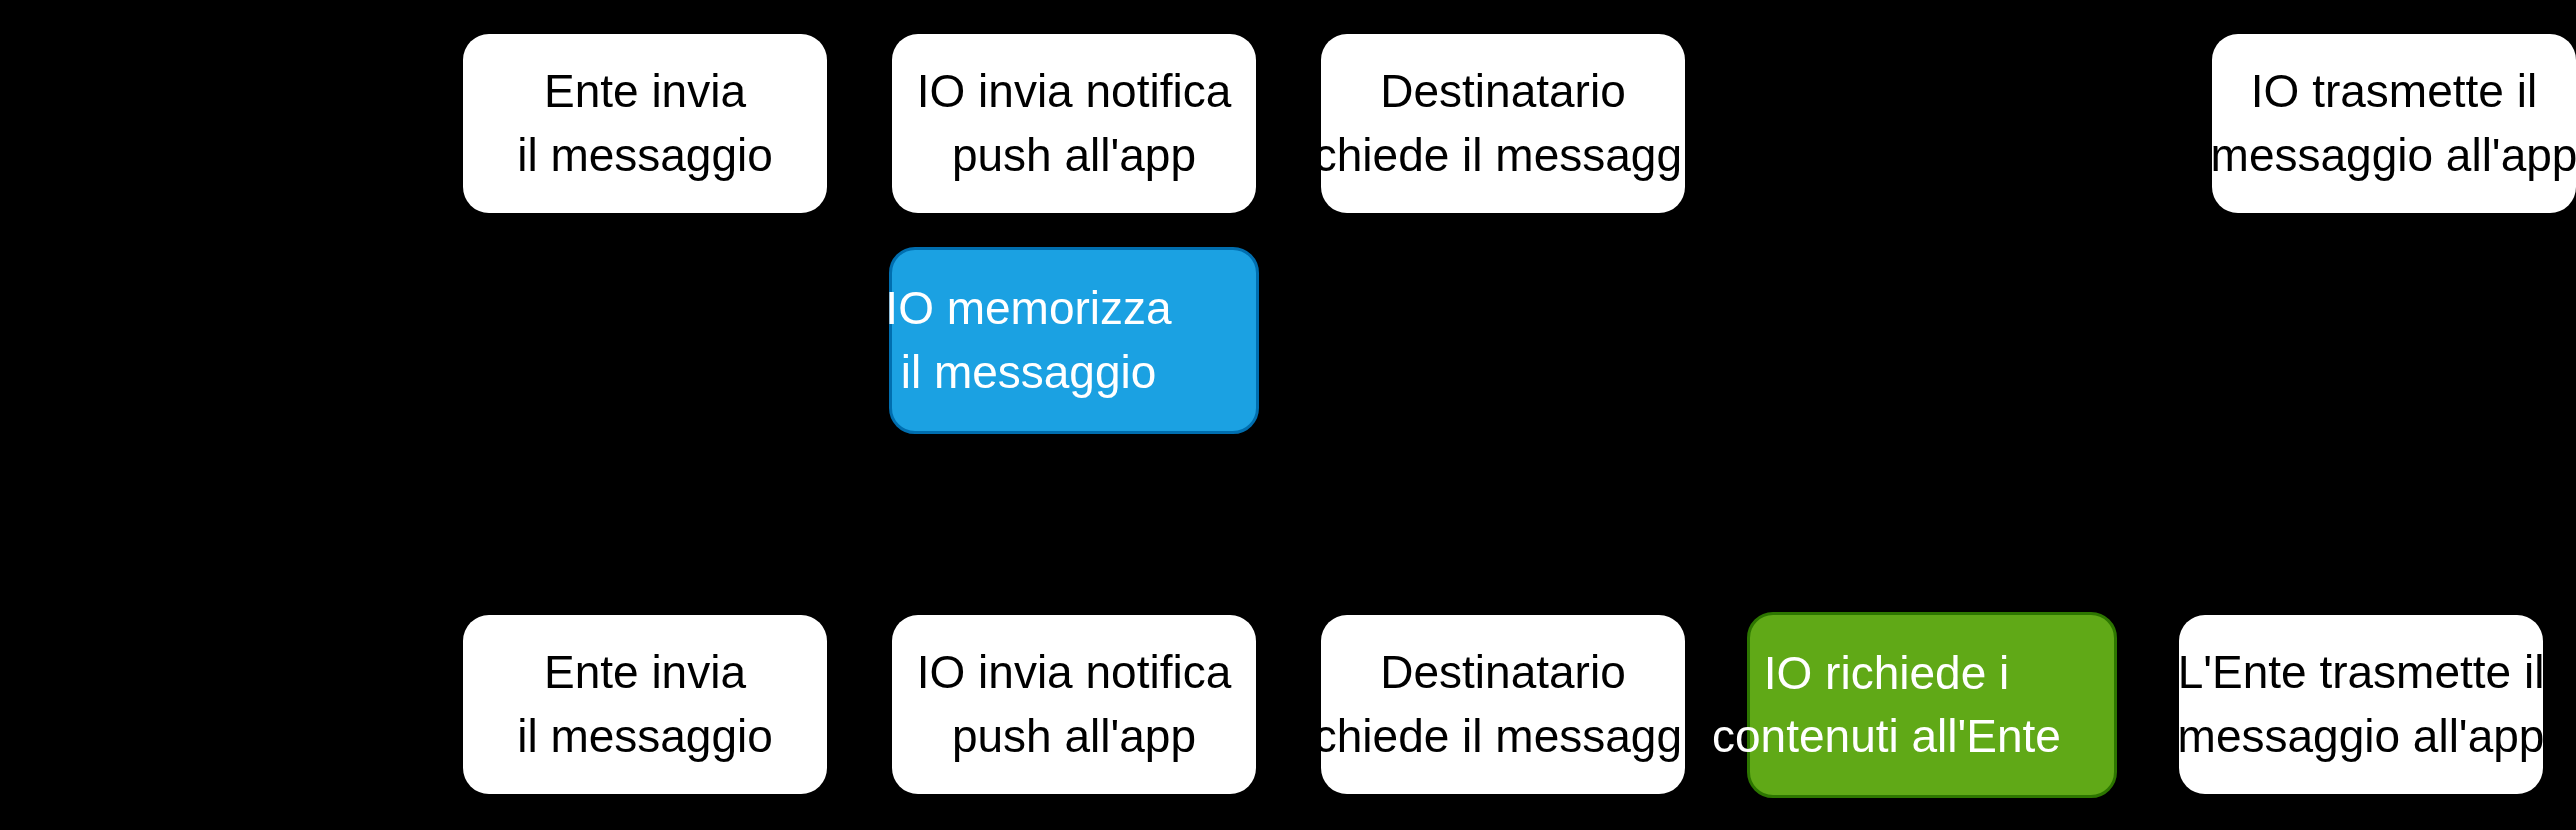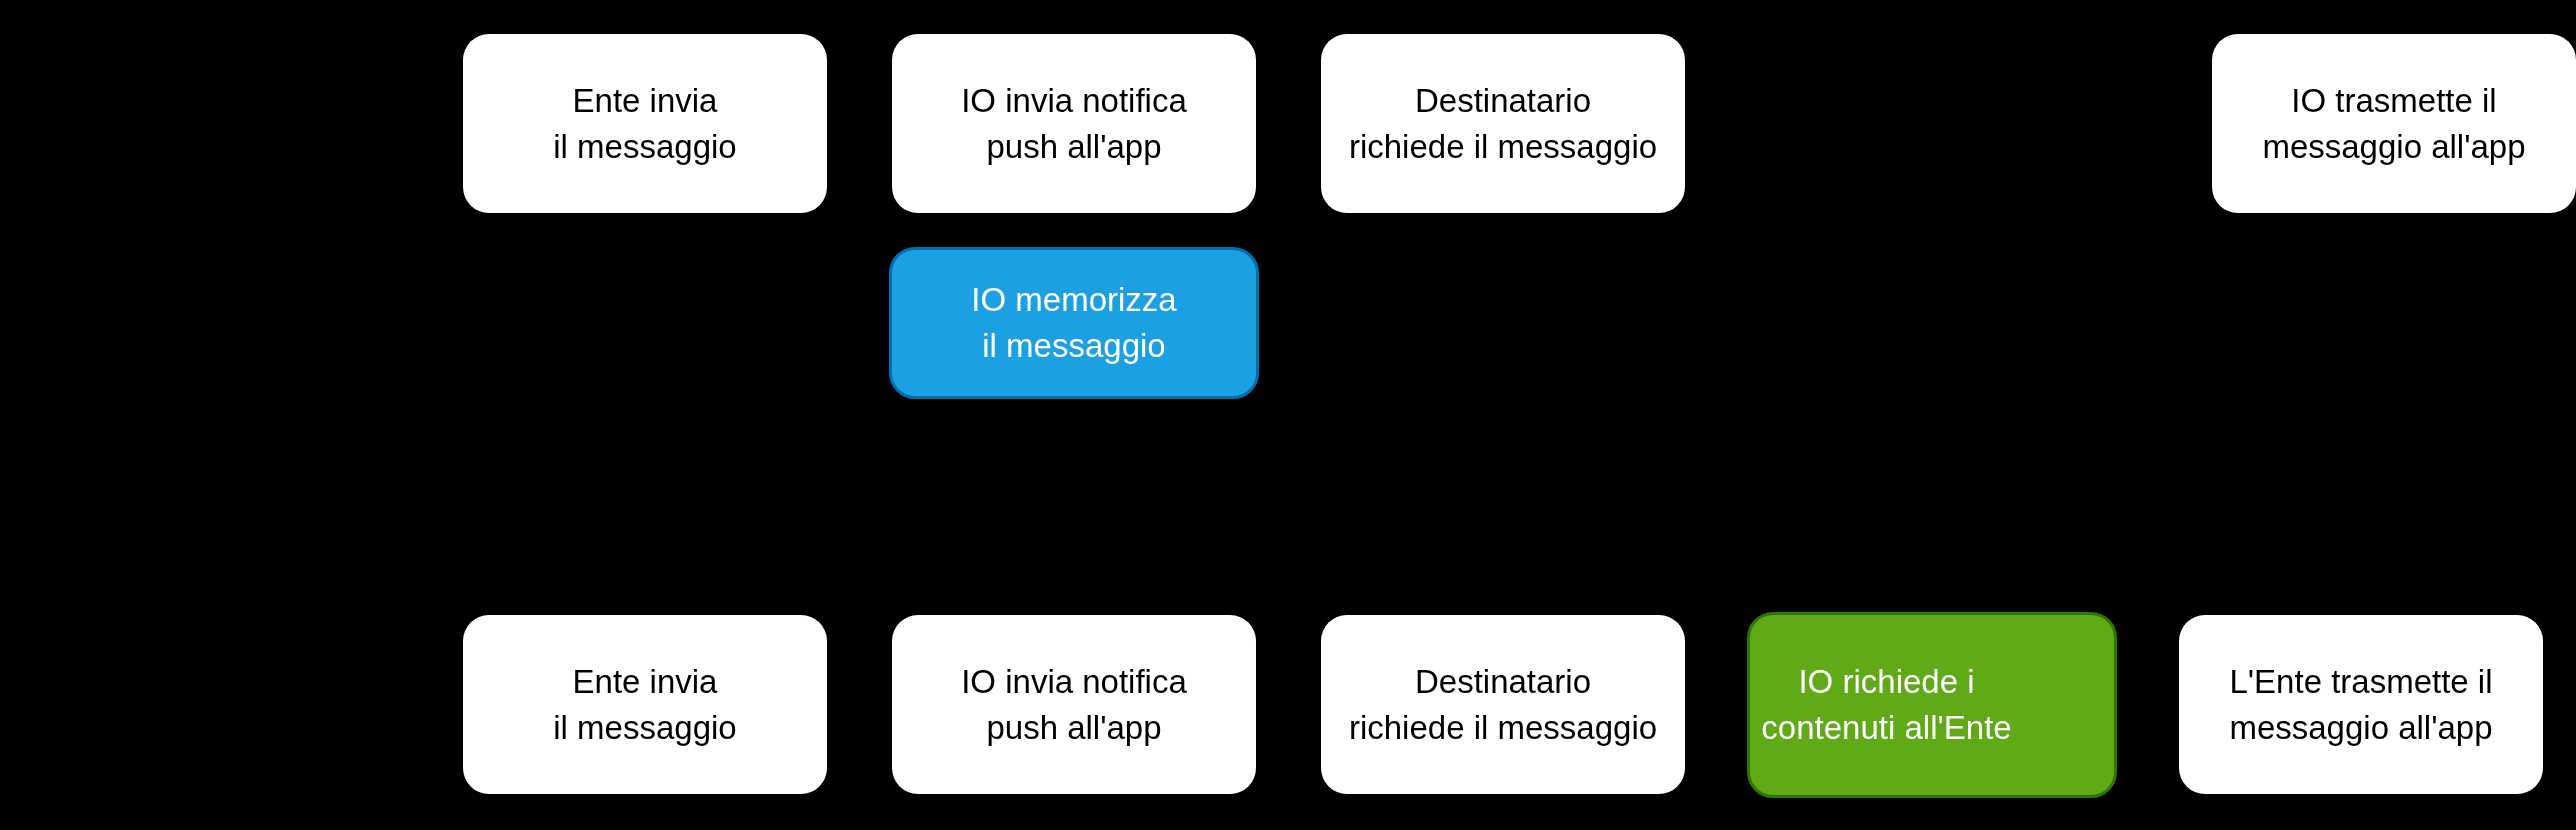--- a/index.html
+++ b/index.html
@@ -18,38 +18,39 @@
   .node {
     position: absolute;
     width: 364px;
     height: 179px;
     box-sizing: border-box;
     border-radius: 26px;
     display: flex;
     align-items: center;
     justify-content: center;
     text-align: center;
-    font-size: 33px;
+    font-size: 46px;
     line-height: 1.38;
   }
   .node .label {
     white-space: pre-line;
     width: 125%;
     flex: none;
   }
   .node--white {
     background: var(--node-fill, #FFFFFF);
     color: var(--node-text, #000000);
   }
   .node--blue {
     background: var(--blue-fill, #1BA1E2);
     border: 3.1px solid var(--blue-stroke, #006EAF);
     color: var(--inverse-text, #FFFFFF);
     width: 370px;
-    height: 152px;
+    height: 187px;
+    justify-content: flex-end;
   }
   .node--green {
     background: var(--green-fill, #60A917);
     border: 3.1px solid var(--green-stroke, #2D7600);
     color: var(--inverse-text, #FFFFFF);
     width: 370px;
     height: 186px;
     justify-content: flex-end;
   }
 </style>

